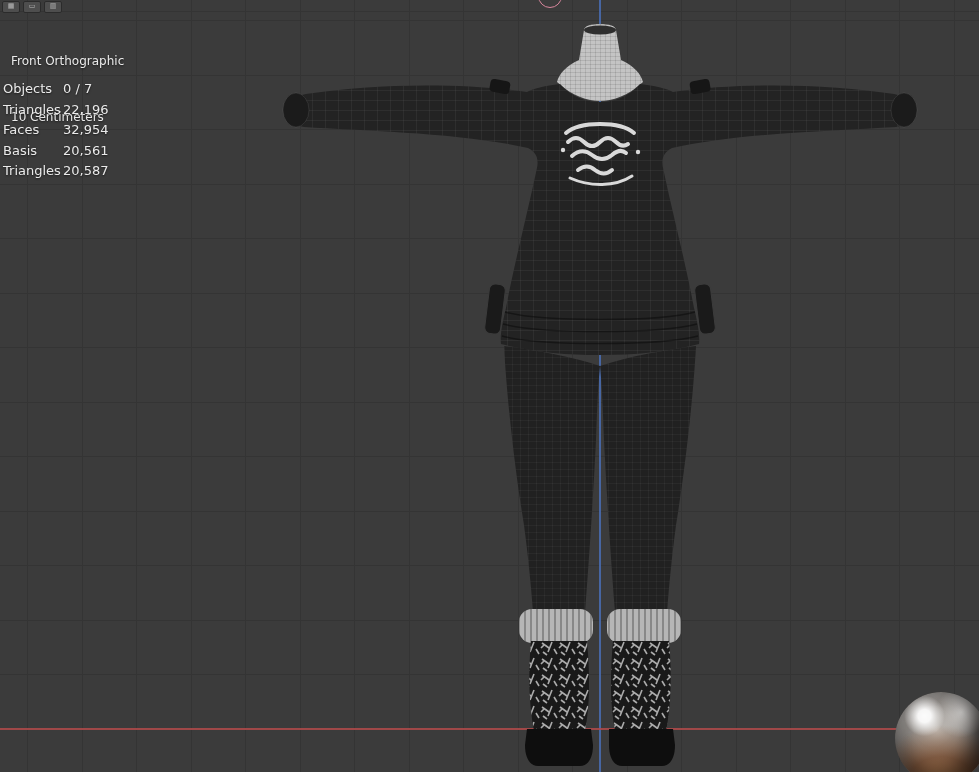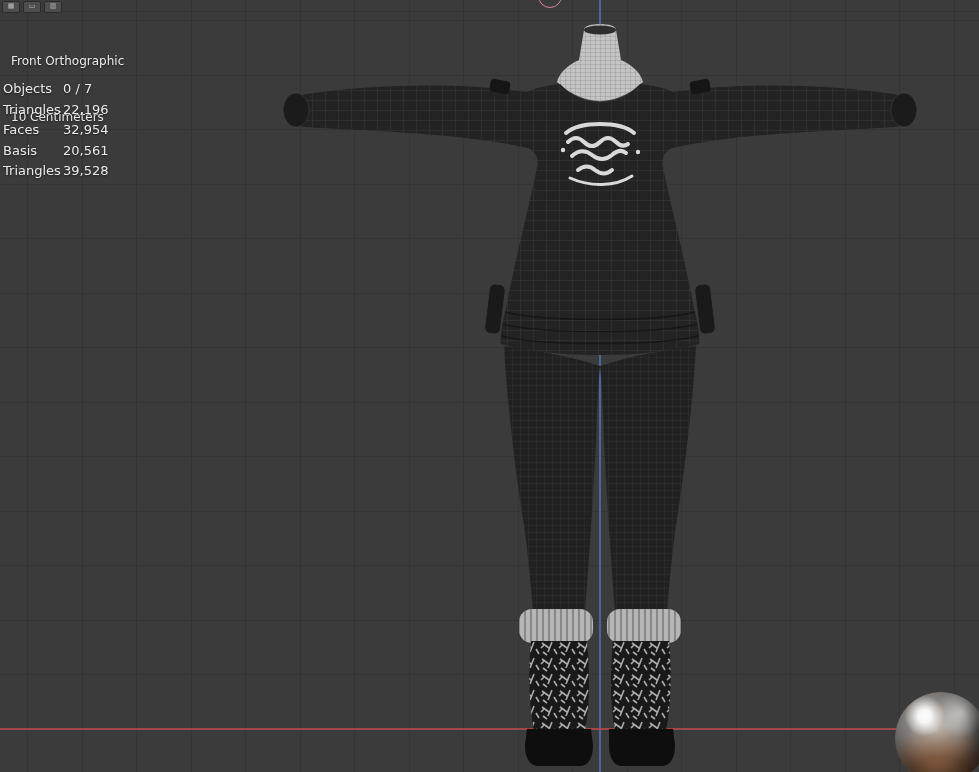--- a/index.html
+++ b/index.html
@@ -144,21 +144,21 @@
   <div class="stats">
     <span>Objects</span>
     <span>0 / 7</span>
     <span>Triangles</span>
     <span>22,196</span>
     <span>Faces</span>
     <span>32,954</span>
     <span>Basis</span>
     <span>20,561</span>
     <span>Triangles</span>
-    <span>39,528</span>
+    <span>20,587</span>
   </div>
 
   <div class="header-icons">
     <span class="hicon">▦</span>
     <span class="hicon">▭</span>
     <span class="hicon">▥</span>
   </div>
 
 </div>
 

